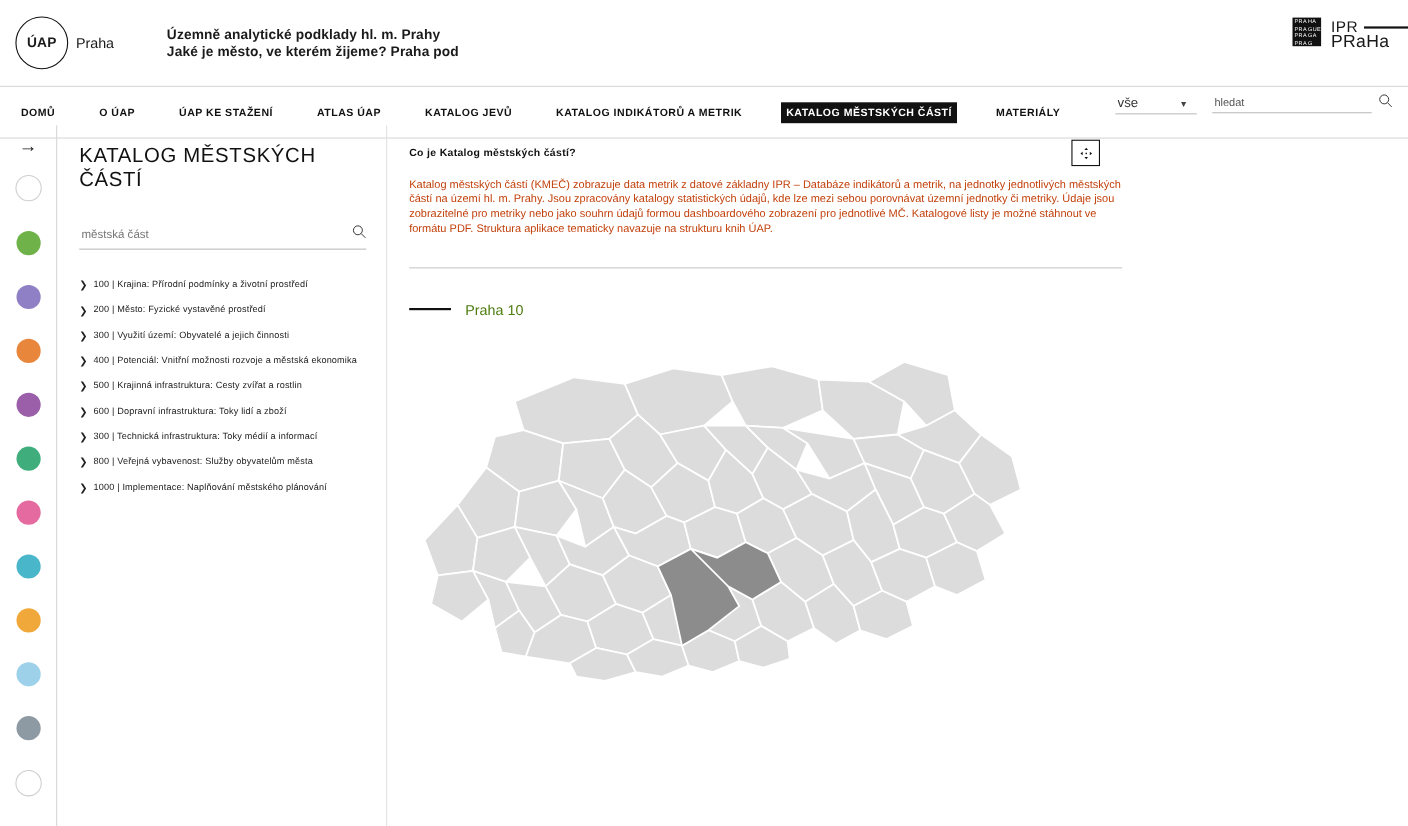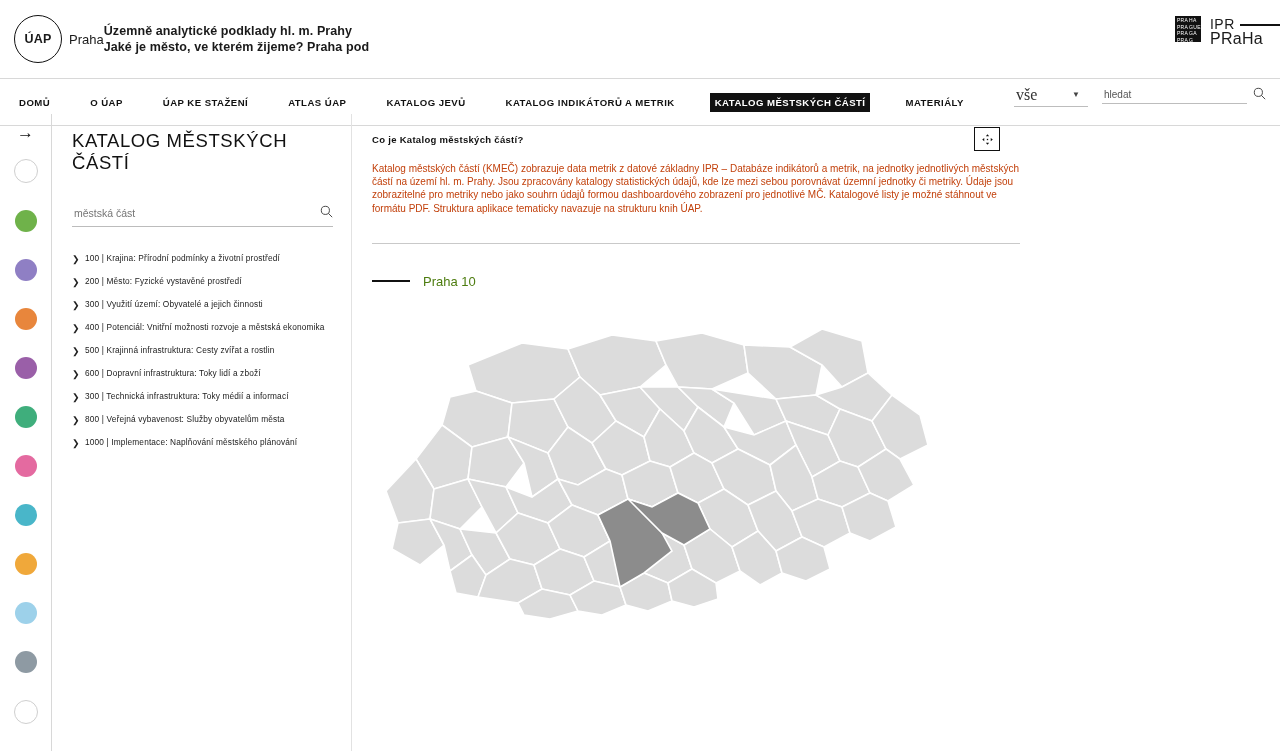--- a/index.html
+++ b/index.html
@@ -38,20 +38,21 @@
     letter-spacing: .2px;
     flex: 0 0 auto;
   }
   .logo-word {
     font-size: 13px;
     margin-left: 7px;
     font-weight: 400;
     flex: 0 0 auto;
   }
   .header-title {
+    margin-left: 48px;
     line-height: 1.32;
   }
   .header-title .l1 {
     font-size: 12.5px;
     font-weight: bold;
     letter-spacing: .1px;
   }
   .header-title .l2,
   .header-title .l3 {
     font-size: 12.5px;
@@ -131,29 +132,29 @@
   }
   .nav-search {
     position: absolute;
     right: 14px;
     top: 5px;
     display: flex;
     align-items: center;
     width: 252px;
   }
   .nav-select {
-    font-size: 16px;
+    font-size: 12px;
     border: none;
     border-bottom: 1px solid #bdbdbd;
     width: 74px;
     padding: 2px 0 3px 2px;
     background: transparent;
     color: #333;
     appearance: none;
-    font-family: Liberation Serif, serif;
+    font-family: Liberation Sans, sans-serif;
   }
   .select-wrap { position: relative; }
   .select-caret {
     position: absolute;
     right: 8px;
     top: 6px;
     font-size: 8px;
     color: #444;
     pointer-events: none;
   }

